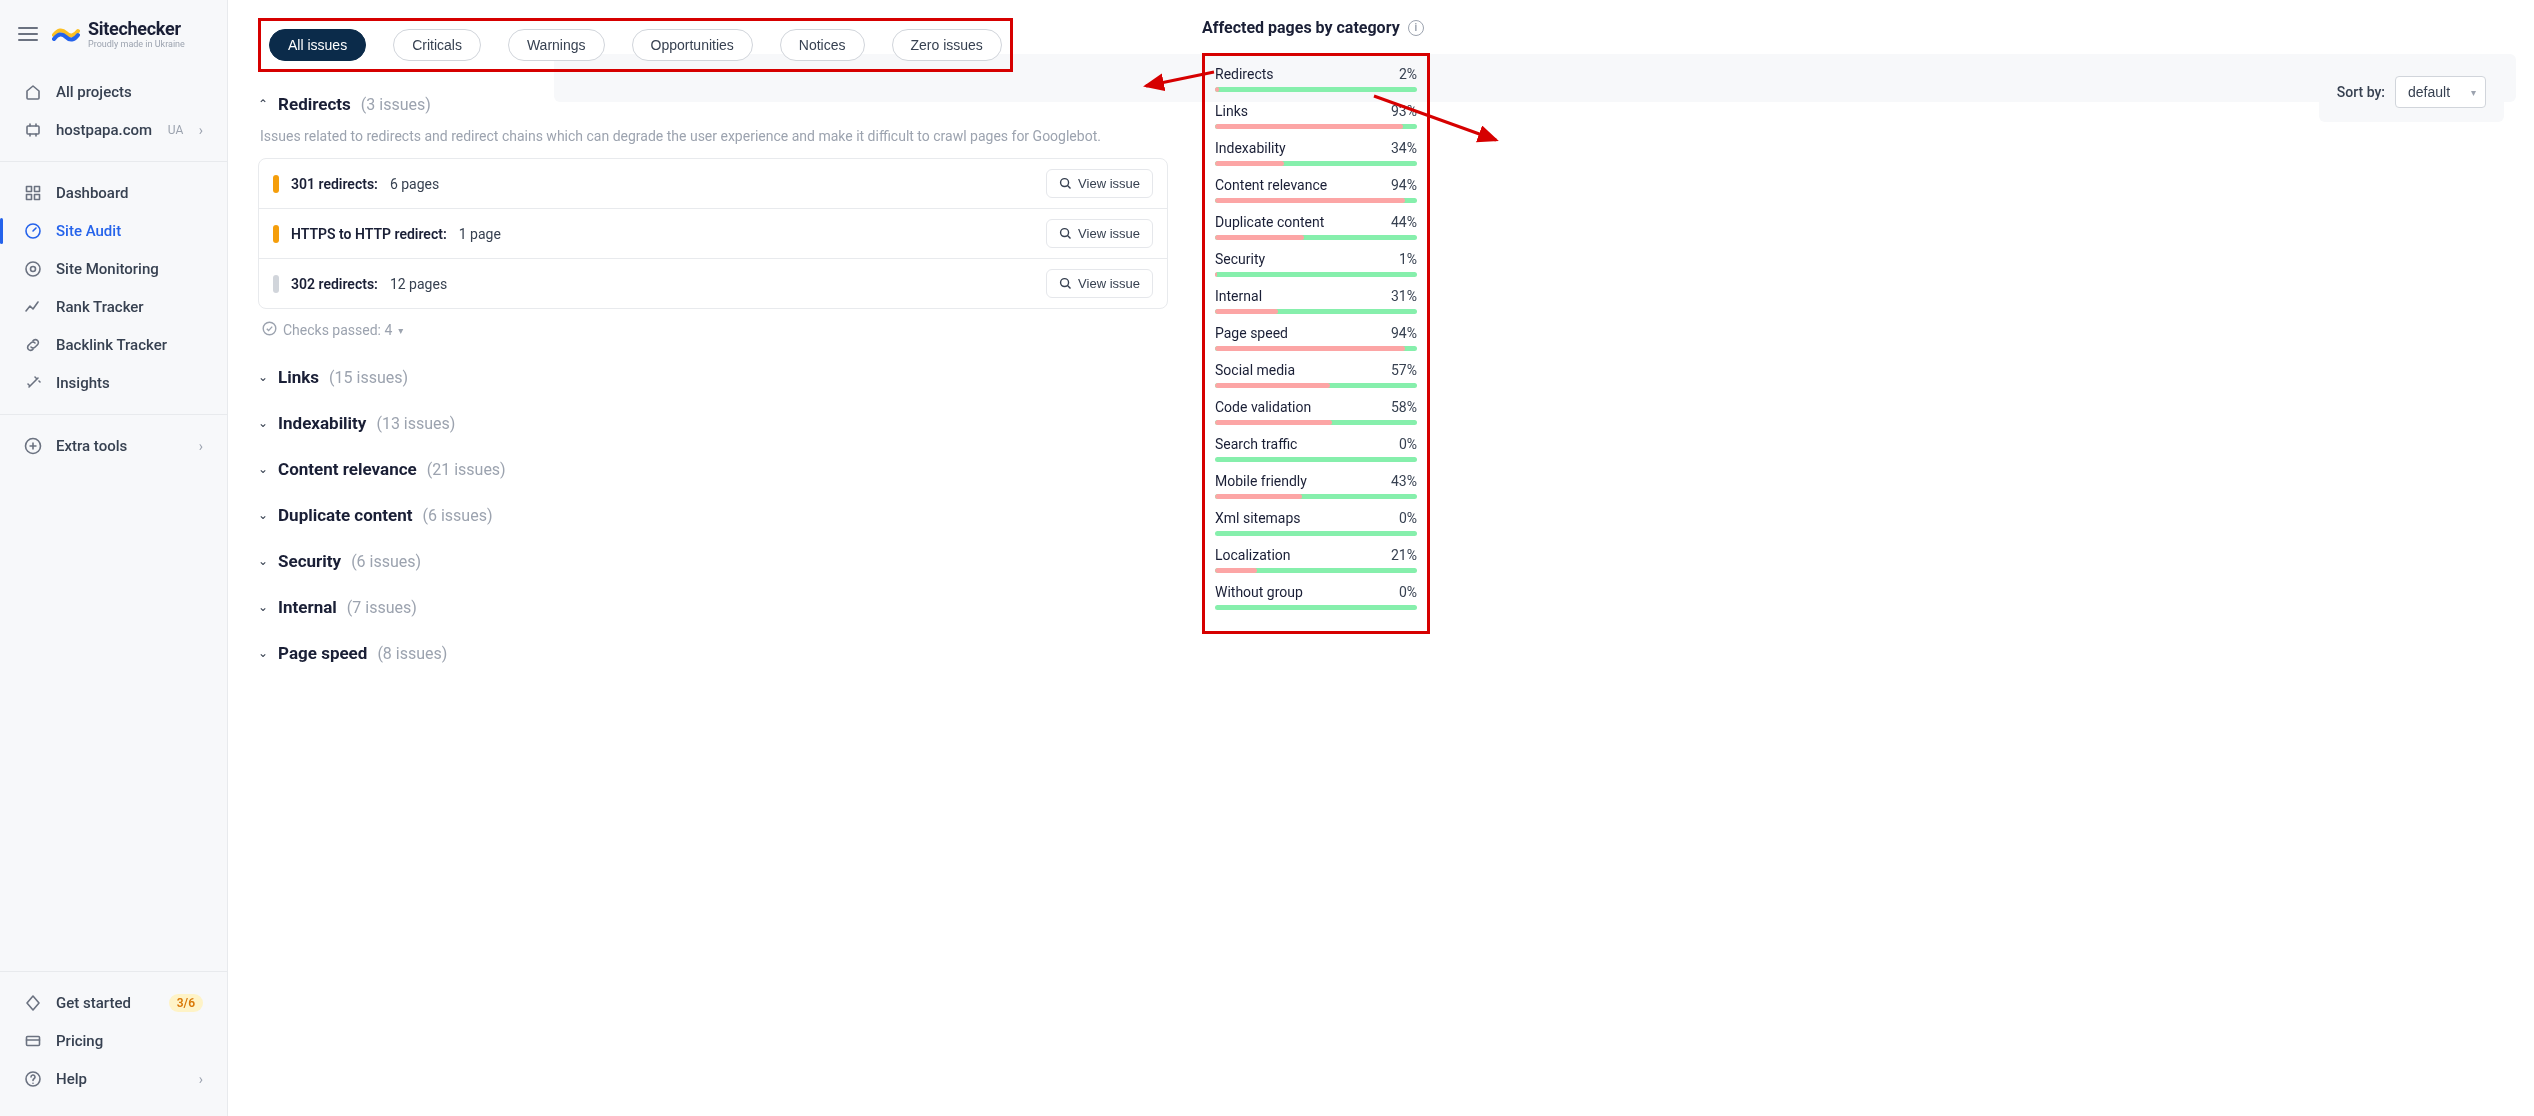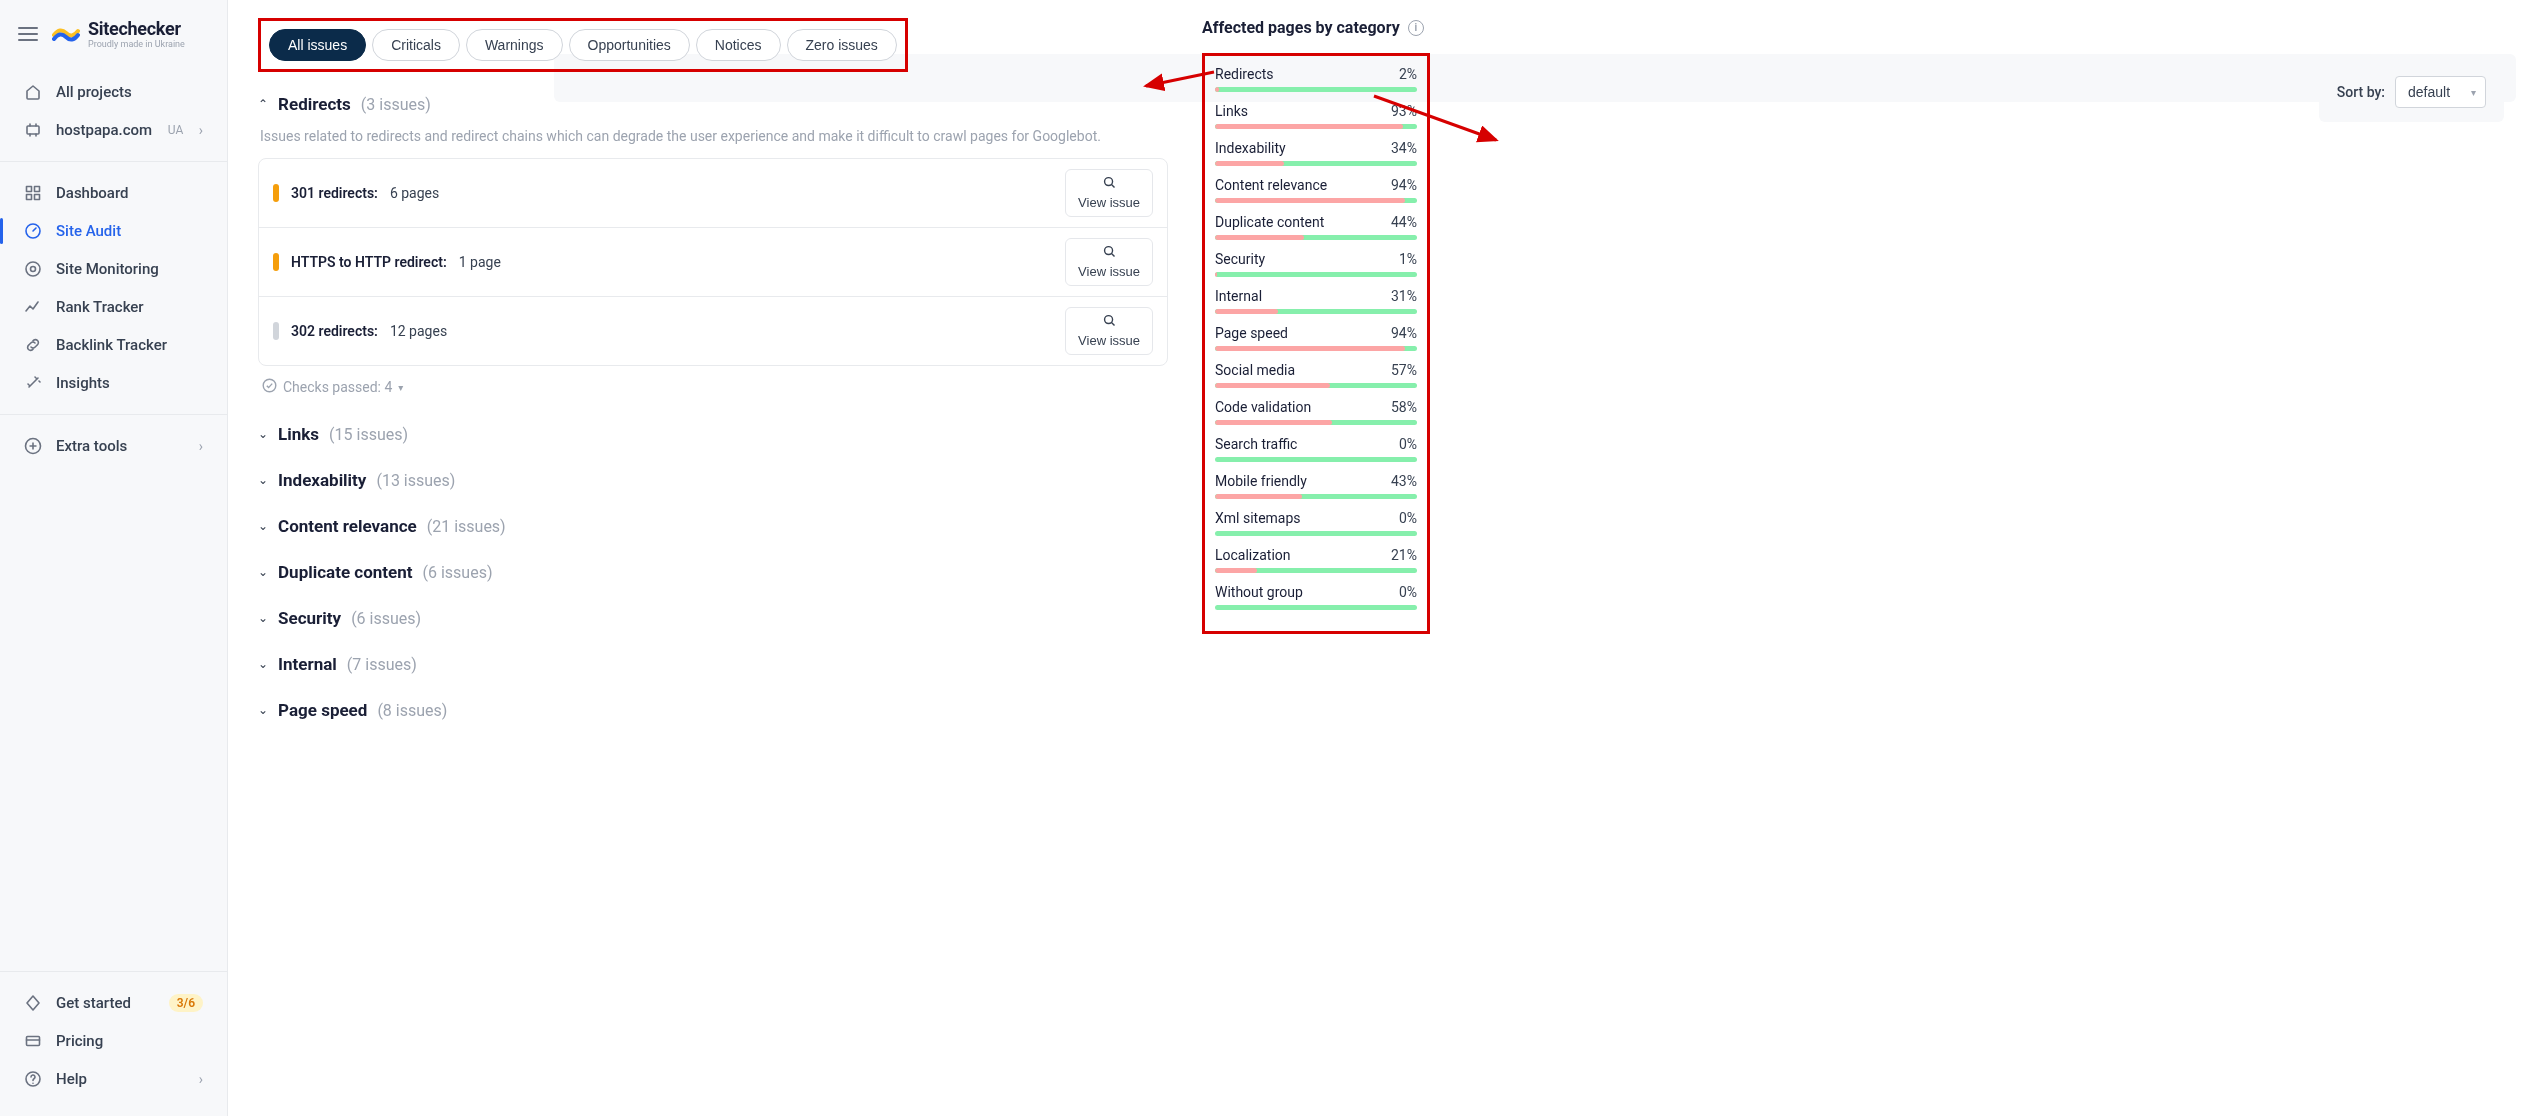--- a/index.html
+++ b/index.html
@@ -27,21 +27,21 @@
 .sb-bottom { margin-top:auto; }
 .chev { color:#9ca3af; margin-left:auto; }
 
 .main { flex:1; display:flex; overflow:auto; }
 .content { flex:1; padding:18px 30px; max-width:970px; }
 .right-panel { width:250px; padding:18px 18px 18px 4px; }
 
 .page-title { font-weight:700; font-size:20px; margin-bottom:22px; }
 
 .filter-bar-wrap { position:relative; border:3px solid #d60000; padding:8px; display:inline-block; margin-bottom:18px; }
-.filters { display:flex; gap:6px; }
+.filters { display:flex; gap:27px; }
 .pill { padding:7px 18px; border-radius:999px; border:1px solid #d1d5db; background:#fff; font-size:14px; cursor:pointer; color:#374151; }
 .pill.active { background:#0b2b4a; color:#fff; border-color:#0b2b4a; }
 
 .sortbar { position:absolute; right:30px; top:62px; display:flex; align-items:center; gap:10px; background:#f7f8fa; padding:14px 18px; border-radius:6px; }
 .sort-label { color:#374151; font-weight:500; }
 .sort-sel { border:1px solid #d1d5db; background:#fff; padding:7px 34px 7px 12px; border-radius:4px; font-size:14px; color:#374151; appearance:none; position:relative; }
 .sort-wrap { position:relative; }
 .sort-wrap::after { content:"▾"; position:absolute; right:10px; top:50%; transform:translateY(-50%); color:#9ca3af; font-size:10px; pointer-events:none; }
 
 .arrow-red { position:absolute; pointer-events:none; }
@@ -56,21 +56,21 @@
 .cat-desc { color:#9ca3af; font-size:14px; margin:10px 0 14px 2px; }
 
 .issue-list { border:1px solid #e8eaed; border-radius:8px; overflow:hidden; }
 .issue-row { display:flex; align-items:center; padding:10px 14px; border-bottom:1px solid #e8eaed; gap:12px; }
 .issue-row:last-child { border-bottom:none; }
 .sev { width:6px; height:18px; border-radius:3px; }
 .sev-warn { background:#f59e0b; }
 .sev-low { background:#d1d5db; }
 .issue-name { font-weight:600; color:#1a1f36; }
 .issue-pages { color:#374151; }
-.view-btn { margin-left:auto; border:1px solid #e5e7eb; background:#fff; padding:6px 12px; border-radius:6px; font-size:13px; color:#374151; cursor:pointer; display:flex; align-items:center; gap:6px;flex-direction:column; }
+.view-btn { margin-left:auto; border:1px solid #e5e7eb; background:#fff; padding:6px 12px; border-radius:6px; font-size:13px; color:#374151; cursor:pointer; display:flex; align-items:center; gap:6px; }
 .view-btn svg { width:13px; height:13px; }
 
 .checks-passed { display:flex; align-items:center; gap:6px; color:#9ca3af; font-size:14px; margin:12px 0 24px 4px; cursor:pointer; }
 
 .right-title { display:flex; align-items:center; gap:8px; font-weight:700; font-size:16px; margin-bottom:16px; }
 .info-ic { width:16px; height:16px; border:1.5px solid #9ca3af; border-radius:50%; display:flex; align-items:center; justify-content:center; font-size:10px; color:#9ca3af; font-weight:700; }
 .cat-stats-wrap { border:3px solid #d60000; padding:10px 10px; }
 .stat-row { margin-bottom:11px; }
 .stat-top { display:flex; justify-content:space-between; font-size:14px; margin-bottom:5px; }
 .stat-name { color:#1a1f36; }

